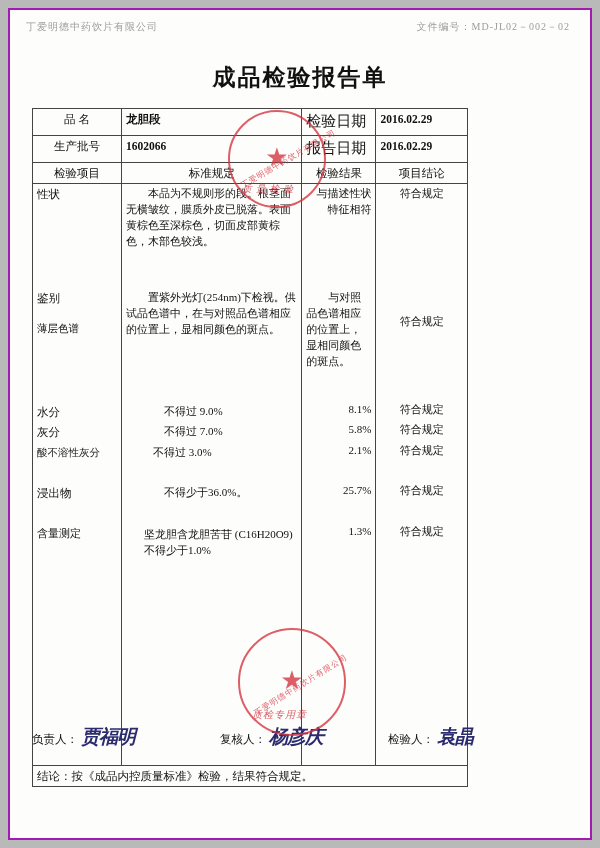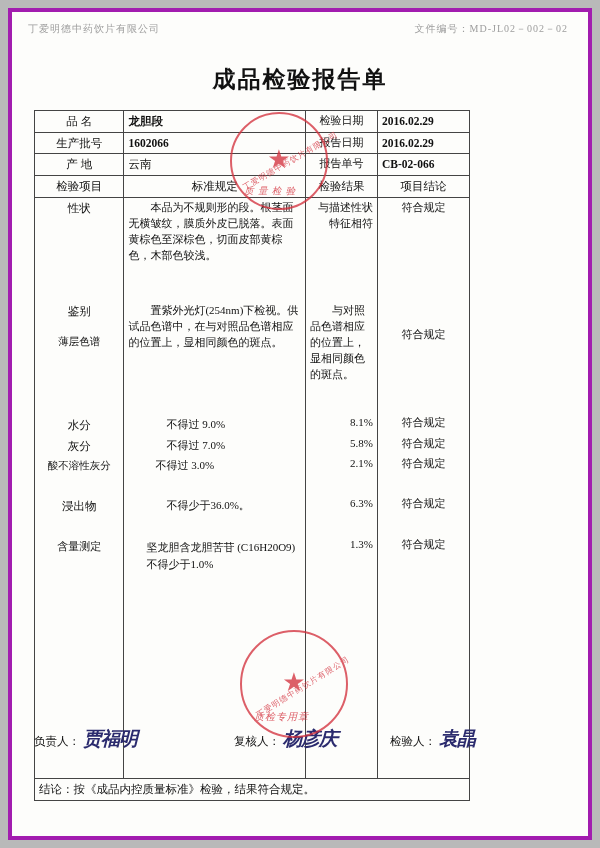--- a/index.html
+++ b/index.html
@@ -13,21 +13,21 @@
     font-family: "Liberation Serif", serif;
     overflow: hidden;
   }
   .page {
     position: absolute;
     left: 8px;
     top: 8px;
     width: 584px;
     height: 832px;
     background: #fdfdfb;
-    border: 4px solid #a21caf;
+    border: 2px solid #a21caf;
     box-sizing: border-box;
     overflow: hidden;
   }
   .header-line {
     position: absolute;
     top: 10px;
     left: 0;
     width: 100%;
     height: 16px;
     color: #9d9d9d;
@@ -89,42 +89,40 @@
     font-weight: bold;
   }
   .val-normal {
     font-weight: normal;
   }
   .info-mid {
     width: 178px;
   }
   .lbl2 {
     width: 66px;
-    text-align: center;
-    font-size: 11px;
+    font-size: 15px;
     white-space: nowrap;
   }
   .val2 {
     font-size: 11.5px;
     padding-left: 8px;
     font-weight: bold;
   }
   
   .colhead td {
     text-align: center;
     font-size: 11.5px;
     padding: 4px 2px;
     font-weight: normal;
   }
   .c1 { width: 86px; }
   .c2 { width: 188px; }
   .c3 { width: 178px; }
   .c4 { width: 88px; }
   .item-name {
-    text-align: center;
     font-size: 11.5px;
     padding-top: 8px;
   }
   .item-name .sub {
     font-size: 10.5px;
     display: block;
     margin-top: 14px;
   }
   .std {
     font-size: 11px;
@@ -249,26 +247,20 @@
         <td class="val info-mid">龙胆段</td>
         <td class="lbl2">检验日期</td>
         <td class="val2" colspan="2">2016.02.29</td>
       </tr>
       <tr>
         <td class="lbl">生产批号</td>
         <td class="val">1602066</td>
         <td class="lbl2">报告日期</td>
         <td class="val2" colspan="2">2016.02.29</td>
       </tr>
-      <tr>
-        <td class="lbl">产     地</td>
-        <td class="val val-normal">云南</td>
-        <td class="lbl2">报告单号</td>
-        <td class="val2" colspan="2">CB-02-066</td>
-      </tr>
 
       <tr class="colhead">
         <td class="c1">检验项目</td>
         <td class="c2">标准规定</td>
         <td class="c3" colspan="2">检验结果</td>
         <td class="c4">项目结论</td>
       </tr>
 
       <tr>
         <td class="item-name nob">性状</td>
@@ -323,21 +315,21 @@
       <tr>
         <td class="nb nob" style="height:16px"></td>
         <td class="nb nob"></td>
         <td class="nb nob" colspan="2"></td>
         <td class="nb nob"></td>
       </tr>
 
       <tr class="rowline">
         <td class="item-name nb nob" style="padding-top:2px">浸出物</td>
         <td class="nb nob" style="padding-left:42px">不得少于36.0%。</td>
-        <td class="nb nob res" style="padding-top:0" colspan="2">6.3%</td>
+        <td class="nb nob res" style="padding-top:0" colspan="2">25.7%</td>
         <td class="nb nob concl" style="padding-top:0">符合规定</td>
       </tr>
       <tr>
         <td class="nb nob" style="height:16px"></td>
         <td class="nb nob"></td>
         <td class="nb nob" colspan="2"></td>
         <td class="nb nob"></td>
       </tr>
 
       <tr>
@@ -358,21 +350,21 @@
         <td colspan="5">结论：按《成品内控质量标准》检验，结果符合规定。</td>
       </tr>
     </tbody>
   </table>
 
   <div class="sign-row">
     <div class="sign-item" style="left:0;">
       <span>负责人：</span>
       <span class="sig-hand">贾福明</span>
     </div>
-    <div class="sign-item" style="left:200px;">
+    <div class="sign-item" style="left:188px;">
       <span>复核人：</span>
       <span class="sig-hand">杨彦庆</span>
     </div>
     <div class="sign-item" style="left:356px;">
       <span>检验人：</span>
       <span class="sig-hand">袁晶</span>
     </div>
   </div>
 
   <div class="stamp stamp1">

